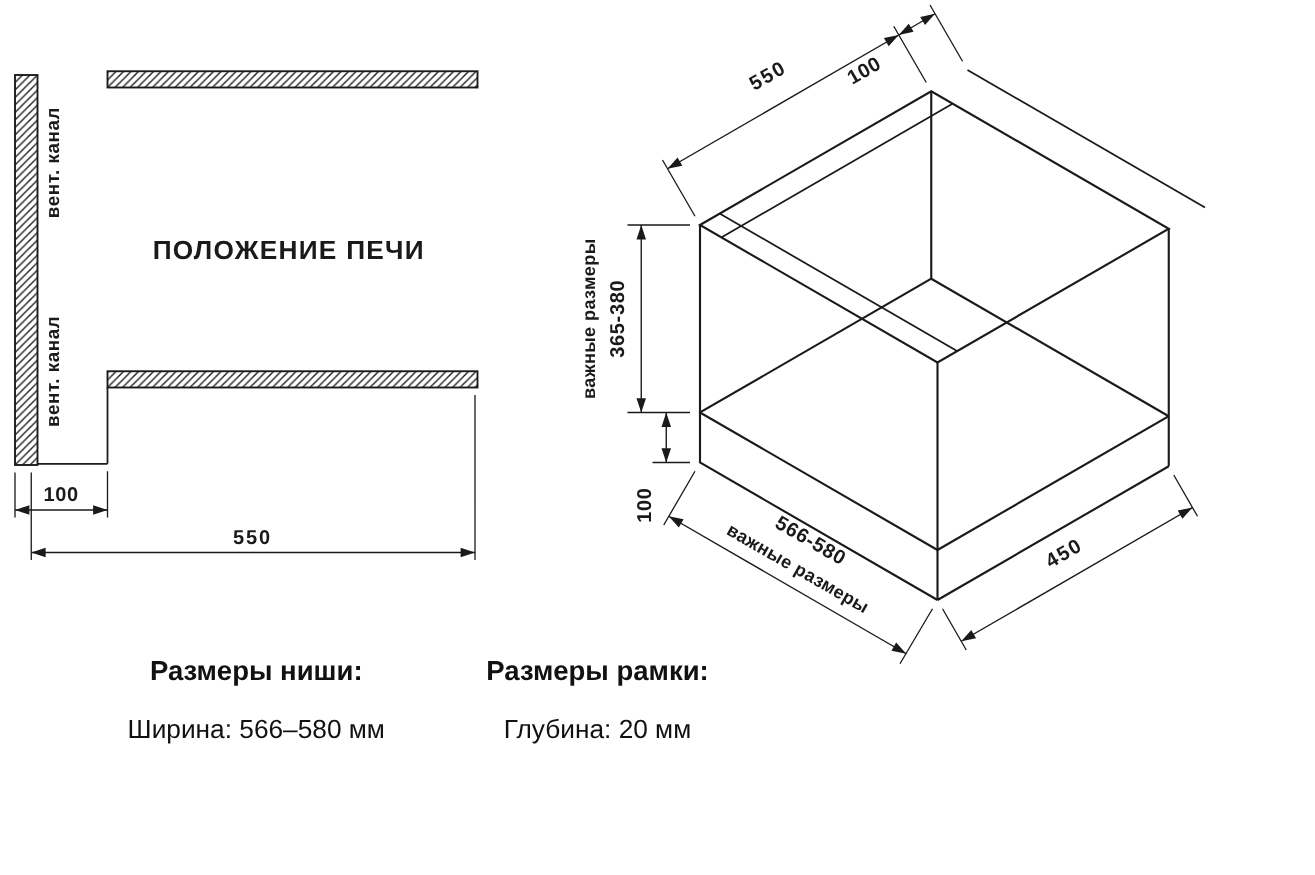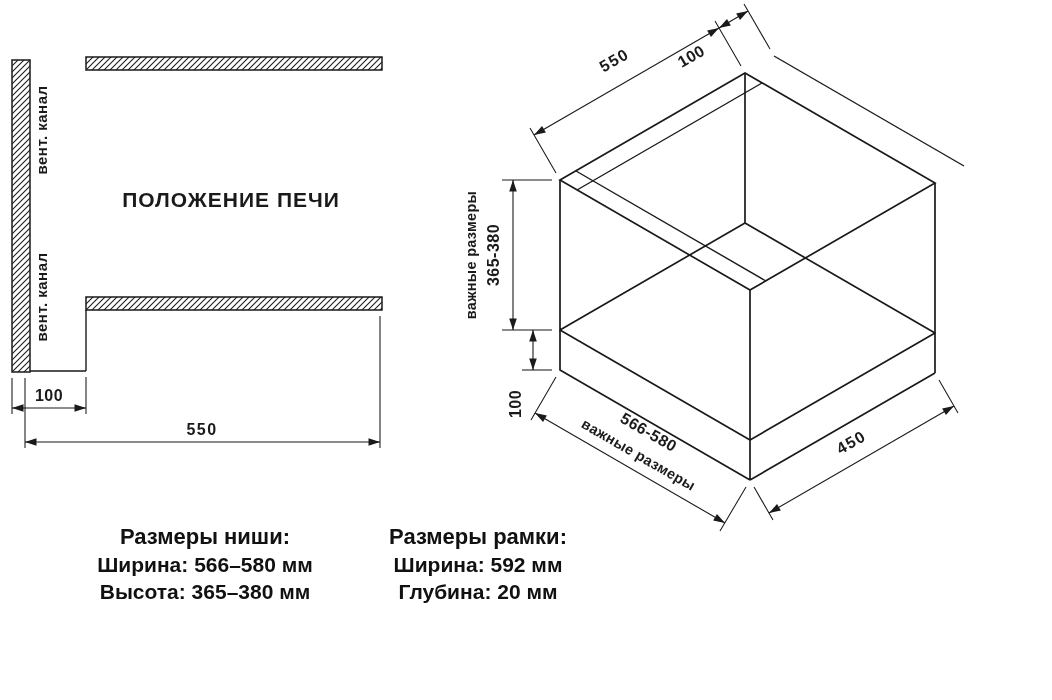--- a/index.html
+++ b/index.html
@@ -14,21 +14,21 @@
   .ln{stroke:#1a1a1a;stroke-width:1.7;fill:none;}
   .lnthin{stroke:#1a1a1a;stroke-width:1.4;fill:none;}
   .ext{stroke:#1a1a1a;stroke-width:1.05;fill:none;}
   .dim{stroke:#1a1a1a;stroke-width:1.1;fill:none;}
   .hrect{stroke:#1a1a1a;stroke-width:1.5;}
   .specs{position:absolute;top:524px;left:0;width:1052px;}
   .spec-col{position:absolute;text-align:center;}
   .spec-col.niche{left:30px;width:350px;}
   .spec-col.frame{left:353px;width:250px;}
   .spec-title{font-size:22px;font-weight:700;}
-  .spec-row{font-size:21px;font-weight:700;margin-top:3px;white-space:nowrap;}
+  .spec-row{font-size:21px;font-weight:400;margin-top:22px;white-space:nowrap;}
 </style>
 </head>
 <body>
 
 <div id="page">
 
   <svg width="1052" height="535" viewBox="0 0 1052 535">
     <defs>
       <pattern id="hatch" patternUnits="userSpaceOnUse" width="6" height="6">
         <path d="M0,6 L6,0" stroke="#1a1a1a" stroke-width="1.1"></path>
@@ -113,22 +113,20 @@
         <text class="dim-txt" transform="rotate(-30 854 447)" x="854" y="447" text-anchor="middle">450</text>
       </g>
     </g>
   </svg>
 
   
   <div class="specs">
     <div class="spec-col niche">
       <div class="spec-title">Размеры ниши:</div>
       <div class="spec-row">Ширина: 566–580 мм</div>
-      <div class="spec-row">Высота: 365–380 мм</div>
     </div>
     <div class="spec-col frame">
       <div class="spec-title">Размеры рамки:</div>
-      <div class="spec-row">Ширина: 592 мм</div>
       <div class="spec-row">Глубина: 20 мм</div>
     </div>
   </div>
 
 </div>
 
 </body></html>

